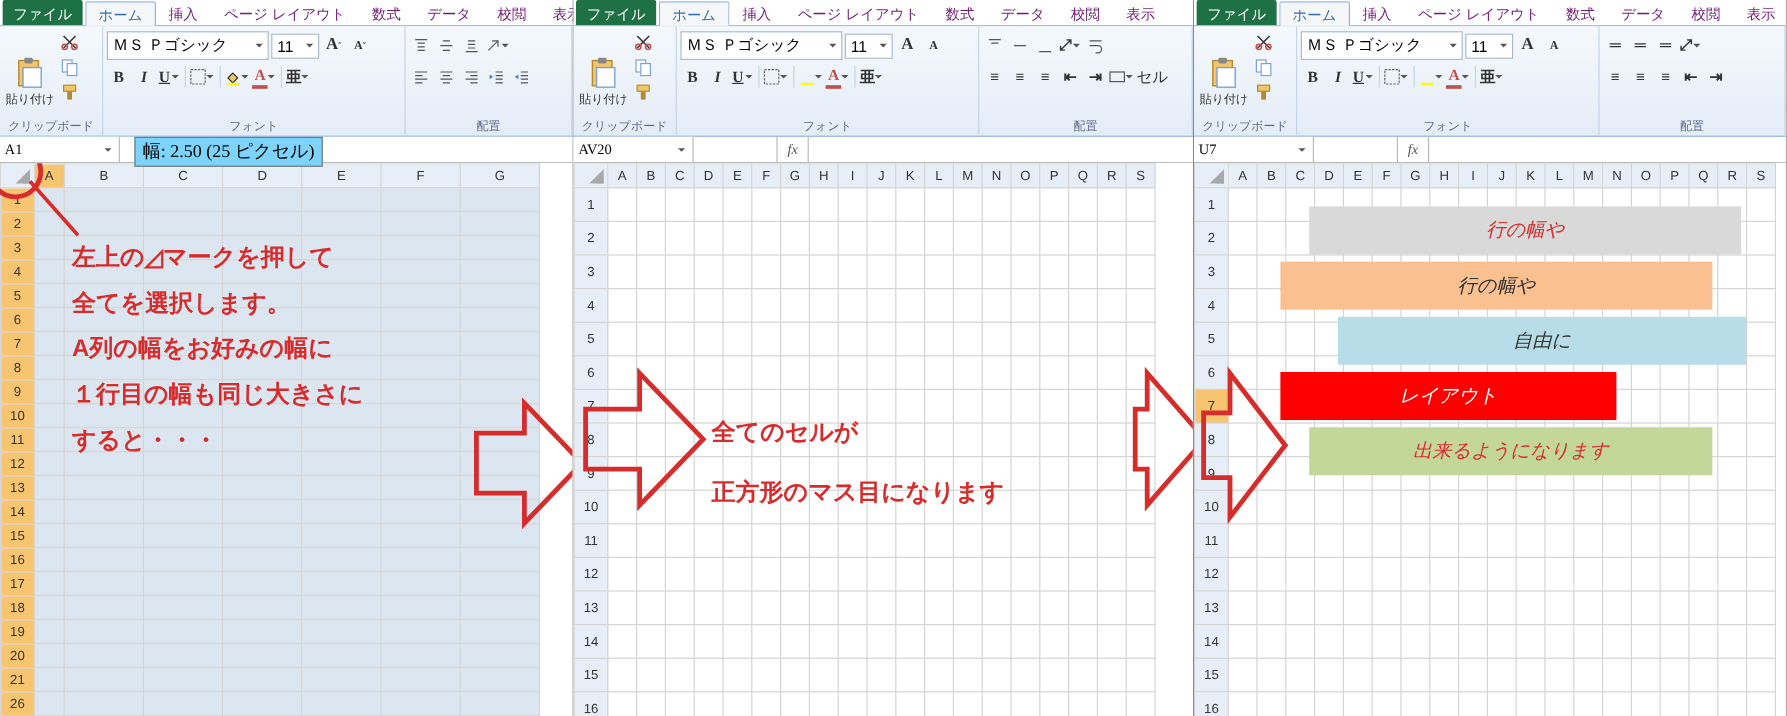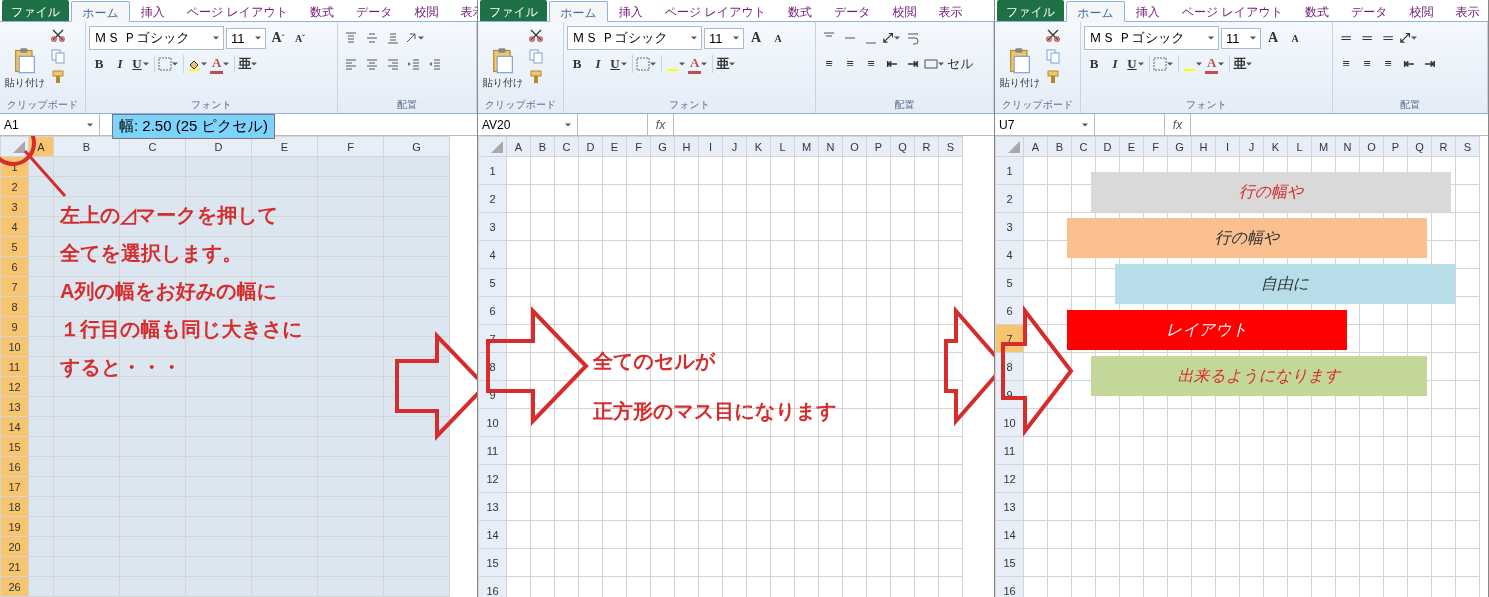--- a/index.html
+++ b/index.html
@@ -138,20 +138,21 @@
   .sep{width:1px;height:18px;background:#c5d4e8;margin:0 2px;}
 
   
   .fxbar {
     height: 22px;
     border-bottom: 1px solid #bbb;
     display: flex;
     align-items: stretch;
     font-size: 12px;
     background:#fff;
+    font-family:Liberation Serif, serif;
   }
   .namebox {
     width: 100px;
     border-right: 1px solid #bbb;
     display: flex; align-items:center;
     padding: 0 4px;
     background:#fff;
     position:relative;
   }
   .namebox:after{content:"";position:absolute;right:6px;top:50%;border:3px solid transparent;border-top-color:#555;transform:translateY(-25%);}

